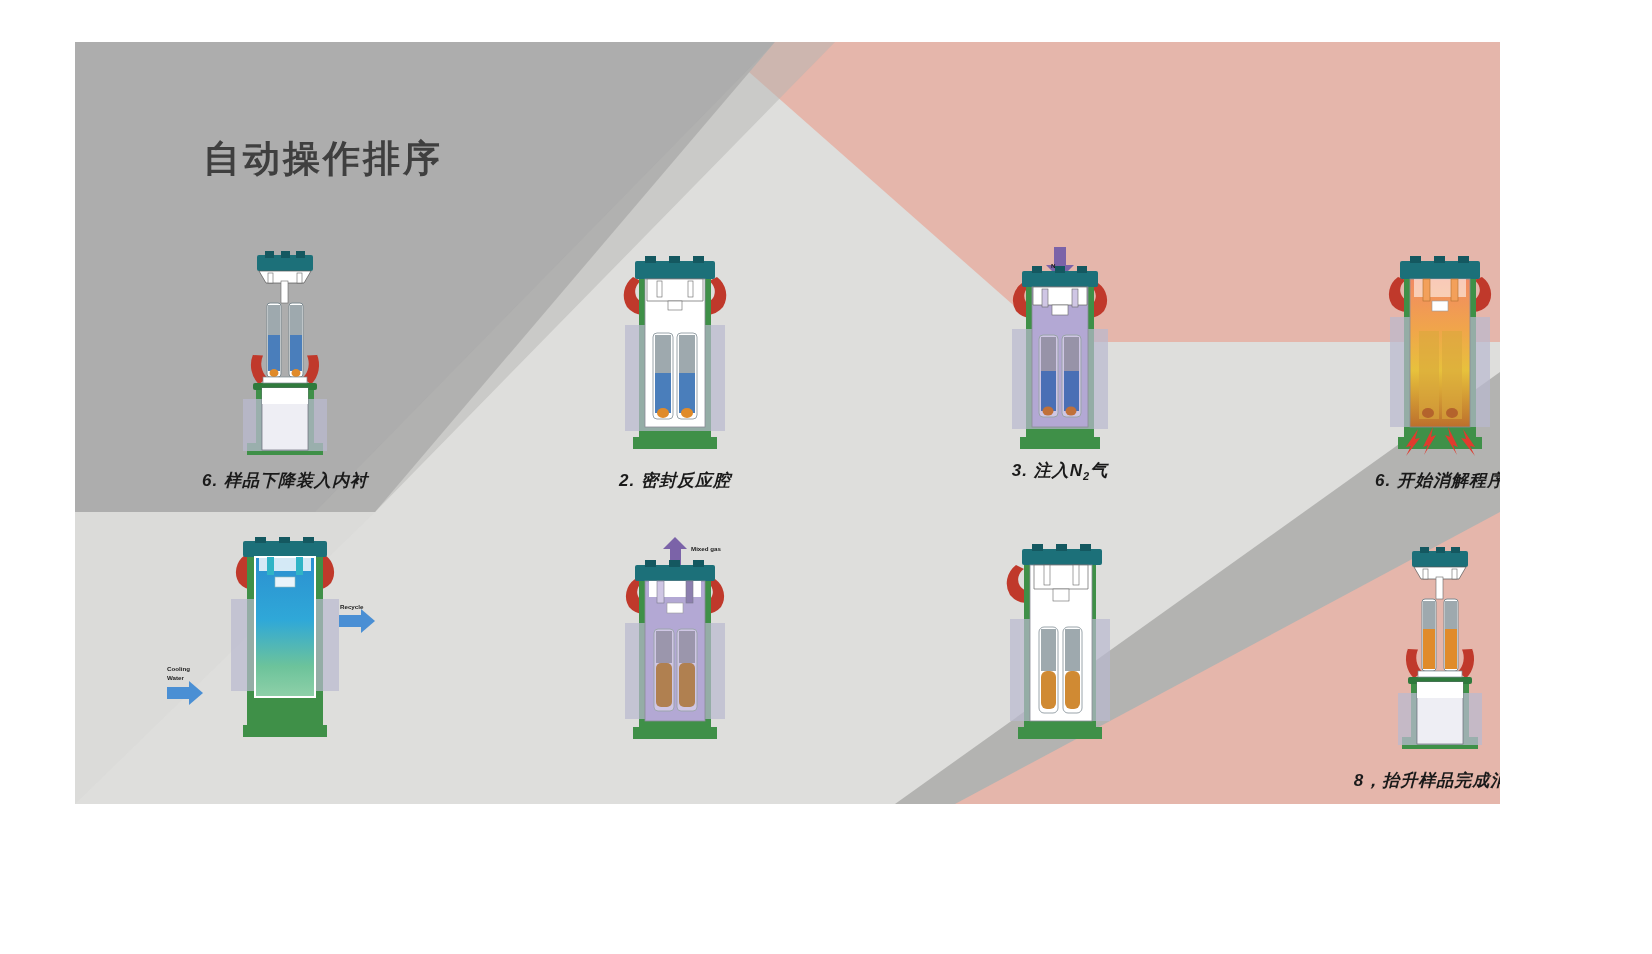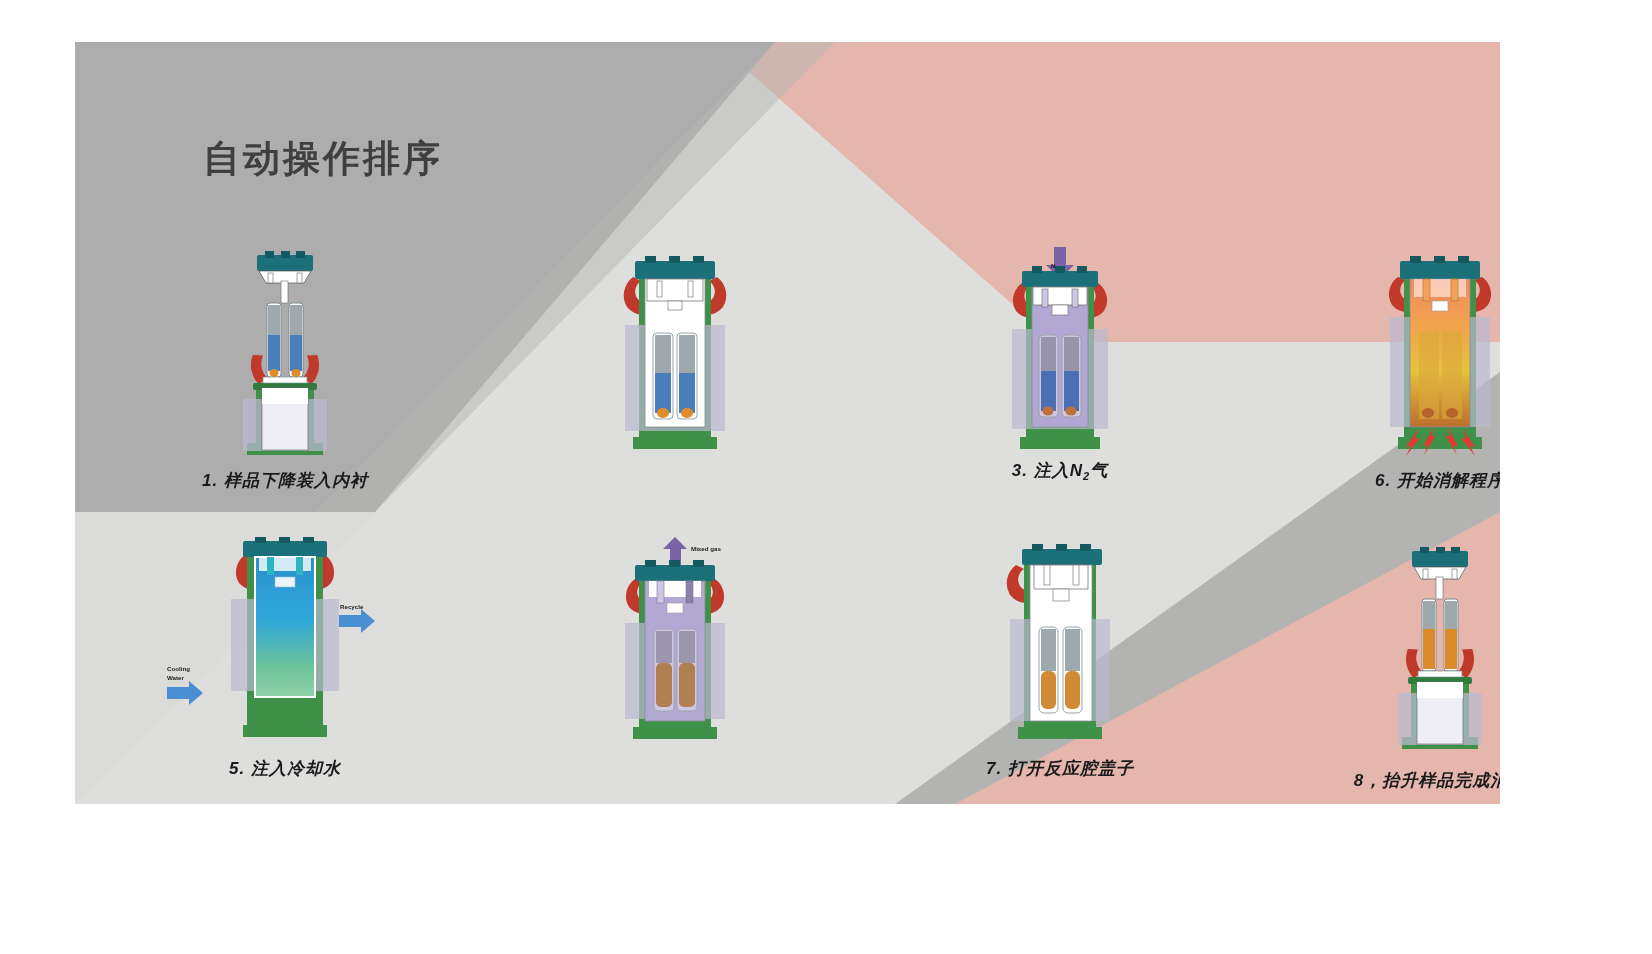--- a/index.html
+++ b/index.html
@@ -94,21 +94,21 @@
           </g>
           <g>
             <rect x="154" y="56" width="14" height="74" rx="3" fill="#ffffff" stroke="#7d8a90" stroke-width="1"></rect>
             <rect x="155" y="58" width="12" height="30" fill="#8d9aa0" opacity="0.85"></rect>
             <rect x="155" y="88" width="12" height="36" fill="#4a7ebb"></rect>
             <ellipse cx="161" cy="126" rx="4.5" ry="4" fill="#e08b2a"></ellipse>
           </g>
           <rect x="128" y="130" width="44" height="6" fill="#ffffff" stroke="#7d8a90" stroke-width="0.7"></rect>
         </svg>
       </div>
-      <div class="caption cap-r1">1. 样品下降装入内衬</div>
+      <div class="caption cap-r1">6. 样品下降装入内衬</div>
     </div>
 
     <div class="step r1 c2">
       <div class="stage-art">
         <svg width="300" height="215" viewBox="0 0 300 215">
           <path d="M108 30 a26 24 0 0 0 -6 30 a22 20 0 0 0 16 8 l2 -12 a12 11 0 0 1 -8 -5 a14 13 0 0 1 4 -17 z" fill="#c0392b"></path>
           <path d="M192 30 a26 24 0 0 1 6 30 a22 20 0 0 1 -16 8 l-2 -12 a12 11 0 0 0 8 -5 a14 13 0 0 0 -4 -17 z" fill="#c0392b"></path>
           <rect x="108" y="190" width="84" height="12" fill="#3f9048"></rect>
           <rect x="114" y="22" width="72" height="172" fill="#3f9048"></rect>
           <rect x="110" y="14" width="80" height="18" rx="2" fill="#1c7079"></rect>
@@ -128,20 +128,21 @@
             <ellipse cx="138" cy="166" rx="6" ry="5" fill="#e08b2a"></ellipse>
           </g>
           <g>
             <rect x="152" y="86" width="20" height="86" rx="4" fill="#ffffff" stroke="#9aa4aa" stroke-width="1"></rect>
             <rect x="154" y="88" width="16" height="38" fill="#8d9aa0" opacity="0.85"></rect>
             <rect x="154" y="126" width="16" height="40" fill="#4a7ebb"></rect>
             <ellipse cx="162" cy="166" rx="6" ry="5" fill="#e08b2a"></ellipse>
           </g>
         </svg>
       </div>
+      <div class="caption cap-r1">2. 密封反应腔</div>
     </div>
 
     <div class="step r1 c3">
       <div class="stage-art">
         <svg width="300" height="215" viewBox="0 0 300 215">
 
           <g>
             <rect x="144" y="0" width="12" height="20" fill="#7b63a8"></rect>
             <path d="M136 18 h28 l-14 14 z" fill="#7b63a8"></path>
           </g>
@@ -253,21 +254,20 @@
           <text x="205" y="72" class="lbl">Recycle</text>
 
           <g>
             <rect x="32" y="150" width="24" height="12" fill="#4a8fd4"></rect>
             <path d="M54 144 l14 12 l-14 12 z" fill="#4a8fd4"></path>
           </g>
           <text x="32" y="134" class="lbl">Cooling</text>
           <text x="32" y="143" class="lbl">Water</text>
         </svg>
       </div>
-      <div class="caption cap-r2">5. 注入冷却水</div>
     </div>
 
     <div class="step r2 c2">
       <div class="stage-art">
         <svg width="300" height="215" viewBox="0 0 300 215">
           <g>
             <rect x="145" y="8" width="11" height="22" fill="#7b63a8"></rect>
             <path d="M138 12 l12 -12 l12 12 z" fill="#7b63a8"></path>
           </g>
           <text x="166" y="14" class="lbl" font-size="7">Mixed gas</text>
@@ -320,21 +320,20 @@
             <rect x="131" y="92" width="15" height="42" fill="#8d9aa0" opacity="0.85"></rect>
             <rect x="131" y="134" width="15" height="38" rx="6" fill="#d08a33"></rect>
           </g>
           <g>
             <rect x="153" y="90" width="19" height="86" rx="5" fill="#ffffff" stroke="#9aa4aa" stroke-width="1"></rect>
             <rect x="155" y="92" width="15" height="42" fill="#8d9aa0" opacity="0.85"></rect>
             <rect x="155" y="134" width="15" height="38" rx="6" fill="#d08a33"></rect>
           </g>
         </svg>
       </div>
-      <div class="caption cap-r2">7. 打开反应腔盖子</div>
     </div>
 
     <div class="step r2 c4">
       <div class="stage-art">
         <svg width="300" height="215" viewBox="0 0 300 215">
           <path d="M118 112 a26 26 0 0 1 0 -0.5 a24 26 0 0 0 6 30 l8 -7 a16 18 0 0 1 -4 -22 z" fill="#c0392b"></path>
           <path d="M182 112 a26 26 0 0 0 0 -0.5 a24 26 0 0 1 -6 30 l-8 -7 a16 18 0 0 0 4 -22 z" fill="#c0392b"></path>
           <rect x="112" y="200" width="76" height="12" fill="#3f9048"></rect>
           <rect x="121" y="144" width="58" height="58" fill="#3f9048"></rect>
           <rect x="118" y="140" width="64" height="7" rx="2" fill="#2f7a3c"></rect>

